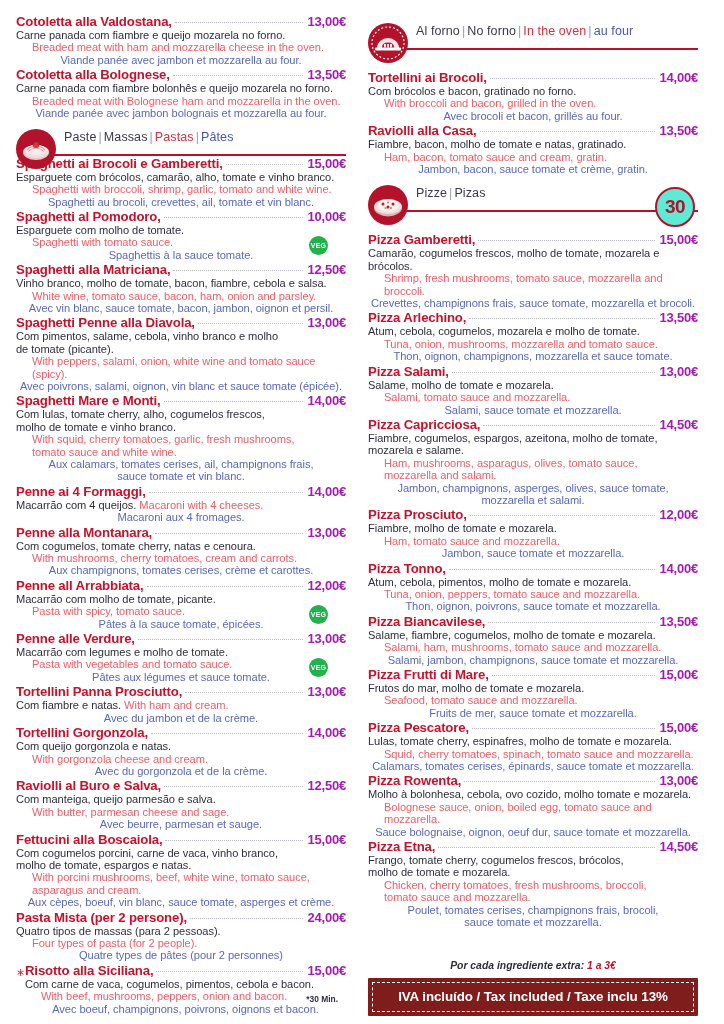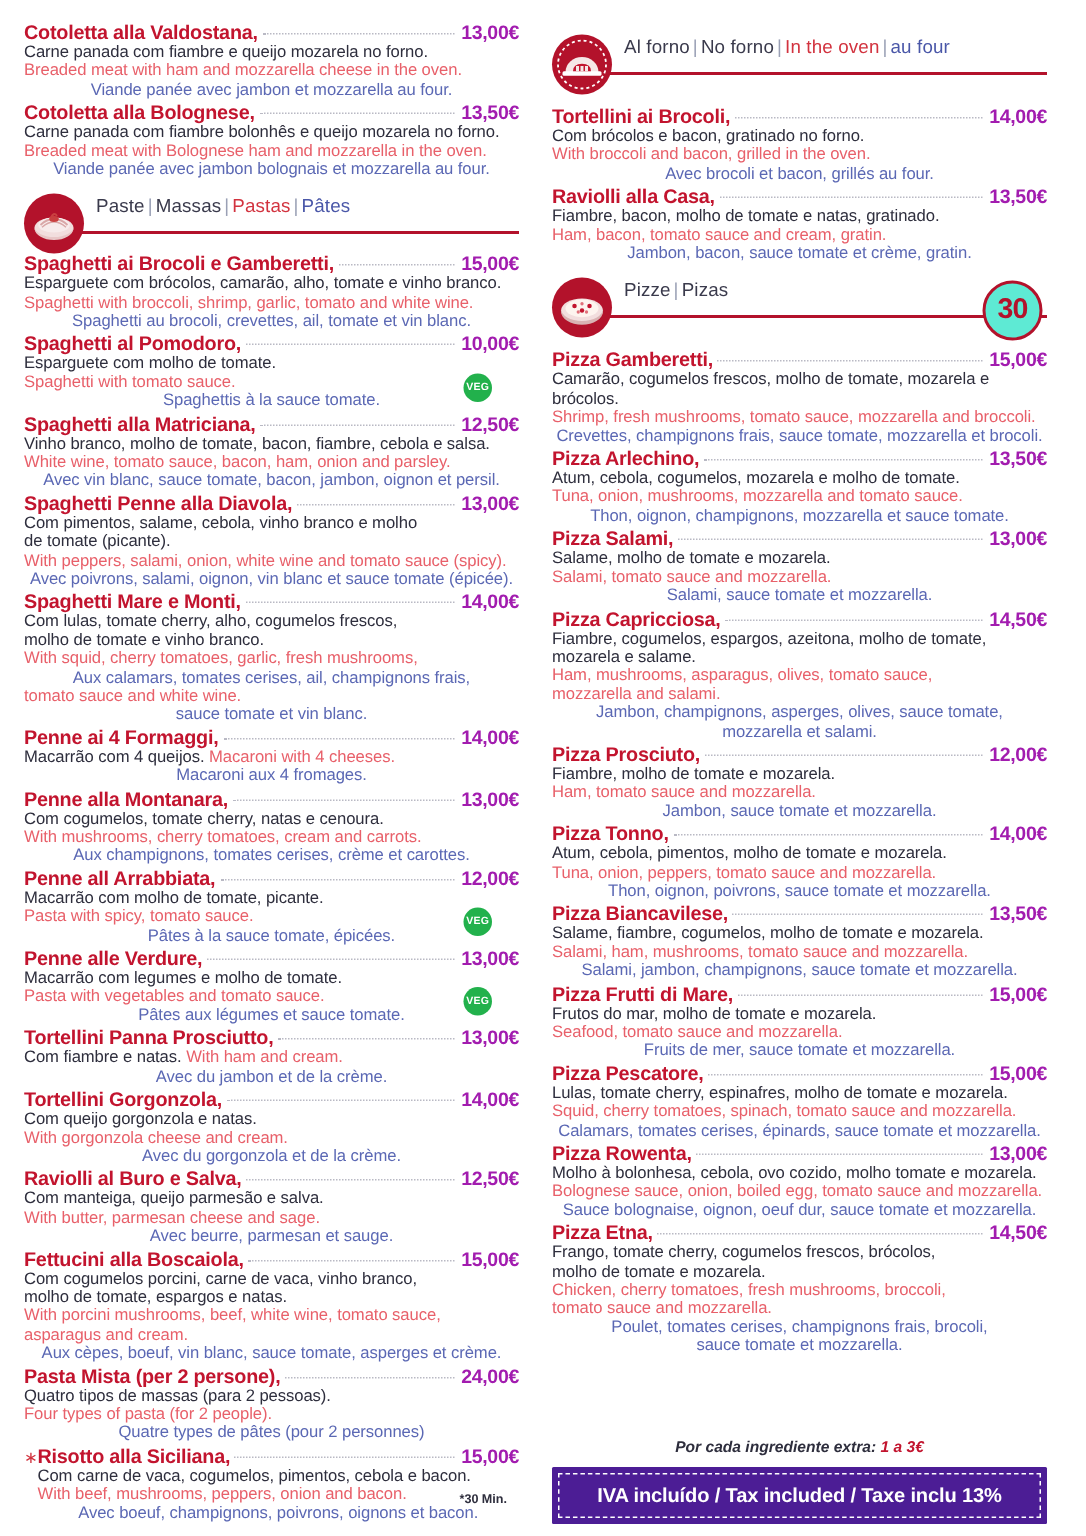--- a/index.html
+++ b/index.html
@@ -101,21 +101,21 @@
     font-weight:bold;
     white-space:nowrap;
     letter-spacing:-.2px;
   }
   .desc{
     font-size:11.1px;
     line-height:12.4px;
     letter-spacing:-.05px;
   }
   .desc.pt{color:#2e2e3d;}
-  .desc.en{color:#e8606a;}
+  .desc.en{color:#e8606a;margin-left:16px;}
   .desc.fr{color:#5b68b4;text-align:center;}
   .desc .en-inline{color:#e8606a;}
 
   
   .dish{position:relative;}
   .veg{
     position:absolute;
     right:18px;
     width:19px;height:19px;border-radius:50%;
     background:#22b14c;
@@ -134,21 +134,21 @@
   .footer{margin-top:auto;padding-top:6px;}
   .extra-note{
     text-align:center;
     font-size:10.4px;font-weight:bold;
     color:#2e2e3d;
     margin-bottom:7px;
     font-style:italic;
   }
   .extra-note .amt{color:#c2142e;}
   .tax-banner{
-    background:#4c1d95;
+    background:#7f1d1d;
     padding:4px;
     border-radius:1px;
   }
   .tax-inner{
     border:1.6px dashed #ffffff;
     padding:6px 4px 7px 4px;
     text-align:center;
     color:#ffffff;
     font-size:13.4px;
     font-weight:bold;
@@ -242,22 +242,22 @@
       </div>
       <div class="dish">
         <div class="dish-head">
           <span class="dish-name">Spaghetti Mare e Monti,</span>
           <span class="leader"></span>
           <span class="dish-price">14,00€</span>
         </div>
         <div class="desc pt">Com lulas, tomate cherry, alho, cogumelos frescos,</div>
         <div class="desc pt">molho de tomate e vinho branco.</div>
         <div class="desc en">With squid, cherry tomatoes, garlic, fresh mushrooms,</div>
+        <div class="desc en">tomato sauce and white wine.</div>
         <div class="desc fr">Aux calamars, tomates cerises, ail, champignons frais,</div>
-        <div class="desc en">tomato sauce and white wine.</div>
         <div class="desc fr">sauce tomate et vin blanc.</div>
       </div>
       <div class="dish">
         <div class="dish-head">
           <span class="dish-name">Penne ai 4 Formaggi,</span>
           <span class="leader"></span>
           <span class="dish-price">14,00€</span>
         </div>
         <div class="desc pt">Macarrão com 4 queijos. <span class="en-inline">Macaroni with 4 cheeses.</span></div>
         <div class="desc fr">Macaroni aux 4 fromages.</div>

